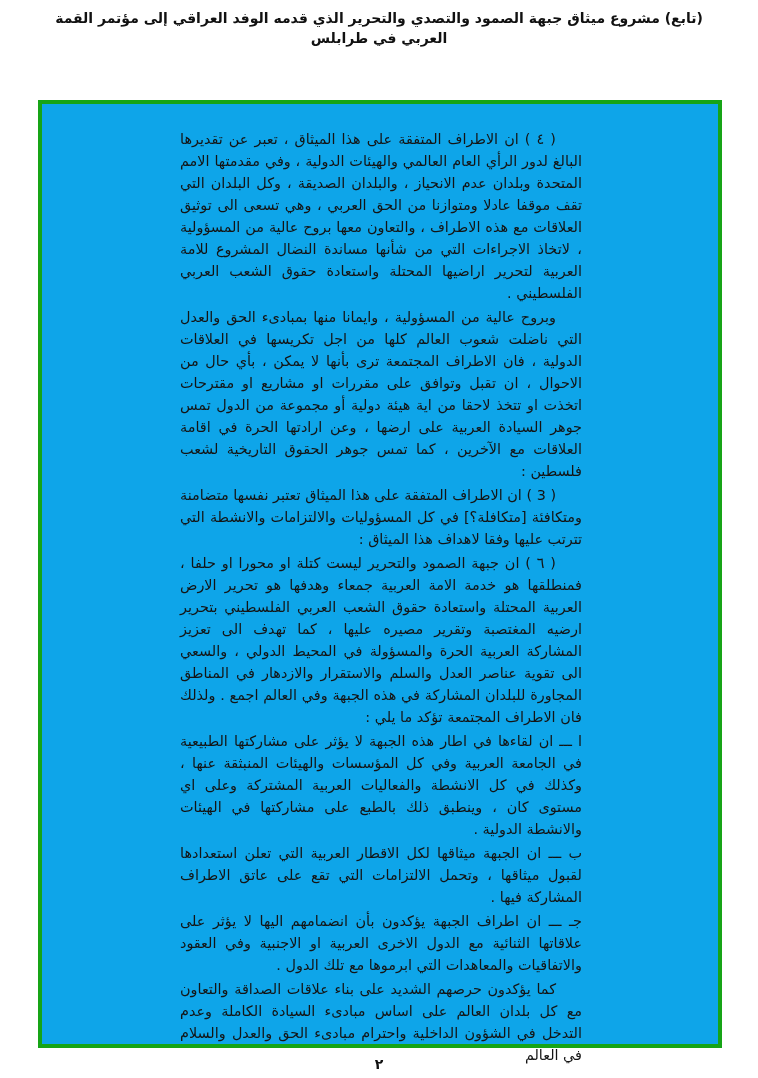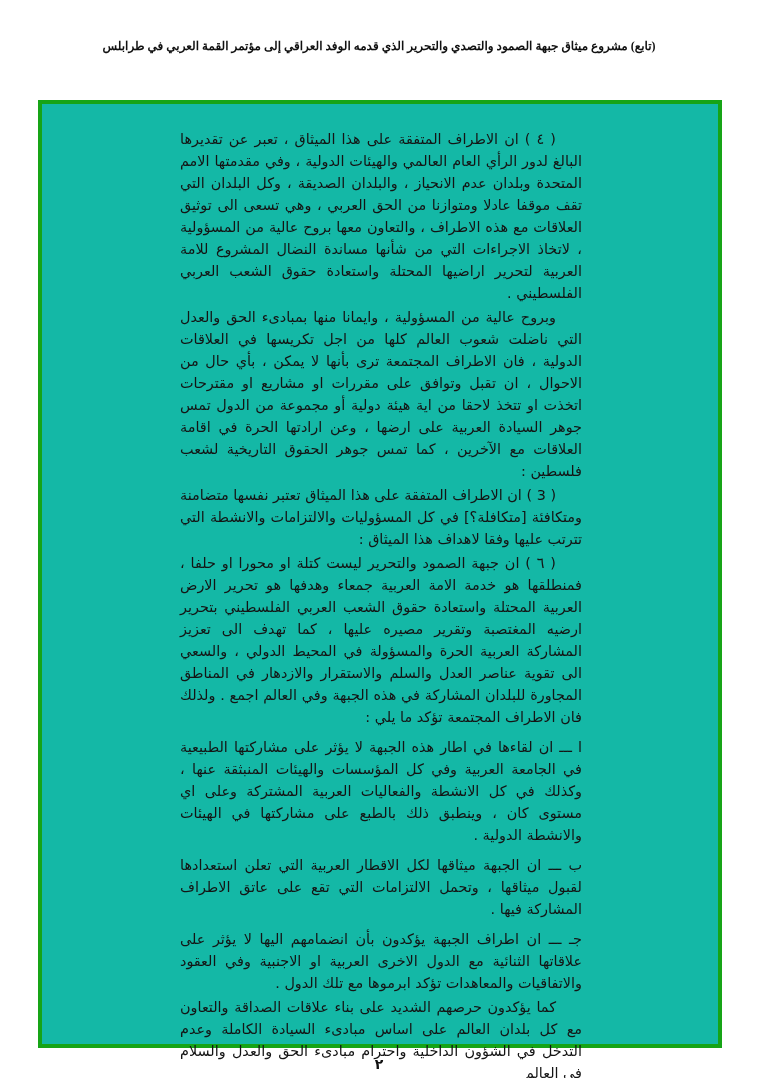--- a/index.html
+++ b/index.html
@@ -18,70 +18,69 @@
     overflow:hidden;
   }
   .page{
     position:relative;
     width:758px;
     height:1078px;
     background:#ffffff;
   }
   .header-title{
     position:absolute;
-    top:36px;
+    top:8px;
     left:40px;
     right:40px;
     text-align:center;
     direction:rtl;
     font-weight:bold;
-    font-size:12px;
+    font-size:14px;
     line-height:20px;
     color:#111;
-    font-family:Liberation Serif, serif;
   }
   .header-source{
     position:absolute;
     top:58px;
     left:55px;
     width:438px;
     text-align:right;
     direction:rtl;
     font-weight:bold;
     font-size:10.5px;
     color:#222;
   }
   .frame{
     position:absolute;
     top:100px;
     left:38px;
     width:684px;
     height:948px;
     border:4px solid var(--frame-color);
-    background:#14b8a6;
+    background:#0ea5e9;
   }
   .text-column{
     position:absolute;
     top:24px;
     right:136px;
     width:402px;
     direction:rtl;
     text-align:justify;
     font-size:14.4px;
     line-height:22px;
     color:#141414;
     letter-spacing:0;
   }
   .para{
     margin:0 0 2px 0;
     text-indent:26px;
   }
   .para.list-item{
     text-indent:0;
-    margin-top:8px;
+    margin-top:2px;
   }
   .page-number{
     position:absolute;
     bottom:6px;
     left:0;
     right:0;
     text-align:center;
     direction:rtl;
     font-weight:bold;
     font-size:14px;
@@ -97,20 +96,20 @@
 
 
   <div class="frame">
     <div class="text-column">
       <p class="para">( ٤ ) ان الاطراف المتفقة على هذا الميثاق ، تعبر عن تقديرها البالغ لدور الرأي العام العالمي والهيئات الدولية ، وفي مقدمتها الامم المتحدة وبلدان عدم الانحياز ، والبلدان الصديقة ، وكل البلدان التي تقف موقفا عادلا ومتوازنا من الحق العربي ، وهي تسعى الى توثيق العلاقات مع هذه الاطراف ، والتعاون معها بروح عالية من المسؤولية ، لاتخاذ الاجراءات التي من شأنها مساندة النضال المشروع للامة العربية لتحرير اراضيها المحتلة واستعادة حقوق الشعب العربي الفلسطيني .</p>
       <p class="para">وبروح عالية من المسؤولية ، وايمانا منها بمبادىء الحق والعدل التي ناضلت شعوب العالم كلها من اجل تكريسها في العلاقات الدولية ، فان الاطراف المجتمعة ترى بأنها لا يمكن ، بأي حال من الاحوال ، ان تقبل وتوافق على مقررات او مشاريع او مقترحات اتخذت او تتخذ لاحقا من اية هيئة دولية أو مجموعة من الدول تمس جوهر السيادة العربية على ارضها ، وعن ارادتها الحرة في اقامة العلاقات مع الآخرين ، كما تمس جوهر الحقوق التاريخية لشعب فلسطين :</p>
       <p class="para">( 3 ) ان الاطراف المتفقة على هذا الميثاق تعتبر نفسها متضامنة ومتكافئة [متكافلة؟] في كل المسؤوليات والالتزامات والانشطة التي تترتب عليها وفقا لاهداف هذا الميثاق :</p>
       <p class="para">( ٦ ) ان جبهة الصمود والتحرير ليست كتلة او محورا او حلفا ، فمنطلقها هو خدمة الامة العربية جمعاء وهدفها هو تحرير الارض العربية المحتلة واستعادة حقوق الشعب العربي الفلسطيني بتحرير ارضيه المغتصبة وتقرير مصيره عليها ، كما تهدف الى تعزيز المشاركة العربية الحرة والمسؤولة في المحيط الدولي ، والسعي الى تقوية عناصر العدل والسلم والاستقرار والازدهار في المناطق المجاورة للبلدان المشاركة في هذه الجبهة وفي العالم اجمع . ولذلك فان الاطراف المجتمعة تؤكد ما يلي :</p>
       <p class="para list-item">ا ـــ ان لقاءها في اطار هذه الجبهة لا يؤثر على مشاركتها الطبيعية في الجامعة العربية وفي كل المؤسسات والهيئات المنبثقة عنها ، وكذلك في كل الانشطة والفعاليات العربية المشتركة وعلى اي مستوى كان ، وينطبق ذلك بالطبع على مشاركتها في الهيئات والانشطة الدولية .</p>
       <p class="para list-item">ب ـــ ان الجبهة ميثاقها لكل الاقطار العربية التي تعلن استعدادها لقبول ميثاقها ، وتحمل الالتزامات التي تقع على عاتق الاطراف المشاركة فيها .</p>
-      <p class="para list-item">جـ ـــ ان اطراف الجبهة يؤكدون بأن انضمامهم اليها لا يؤثر على علاقاتها الثنائية مع الدول الاخرى العربية او الاجنبية وفي العقود والاتفاقيات والمعاهدات تؤكد ابرموها مع تلك الدول .</p>
+      <p class="para list-item">جـ ـــ ان اطراف الجبهة يؤكدون بأن انضمامهم اليها لا يؤثر على علاقاتها الثنائية مع الدول الاخرى العربية او الاجنبية وفي العقود والاتفاقيات والمعاهدات التي ابرموها مع تلك الدول .</p>
       <p class="para">كما يؤكدون حرصهم الشديد على بناء علاقات الصداقة والتعاون مع كل بلدان العالم على اساس مبادىء السيادة الكاملة وعدم التدخل في الشؤون الداخلية واحترام مبادىء الحق والعدل والسلام في العالم</p>
     </div>
   </div>
 
   <div class="page-number">٢</div>
 
 </div>
 
 </body></html>

